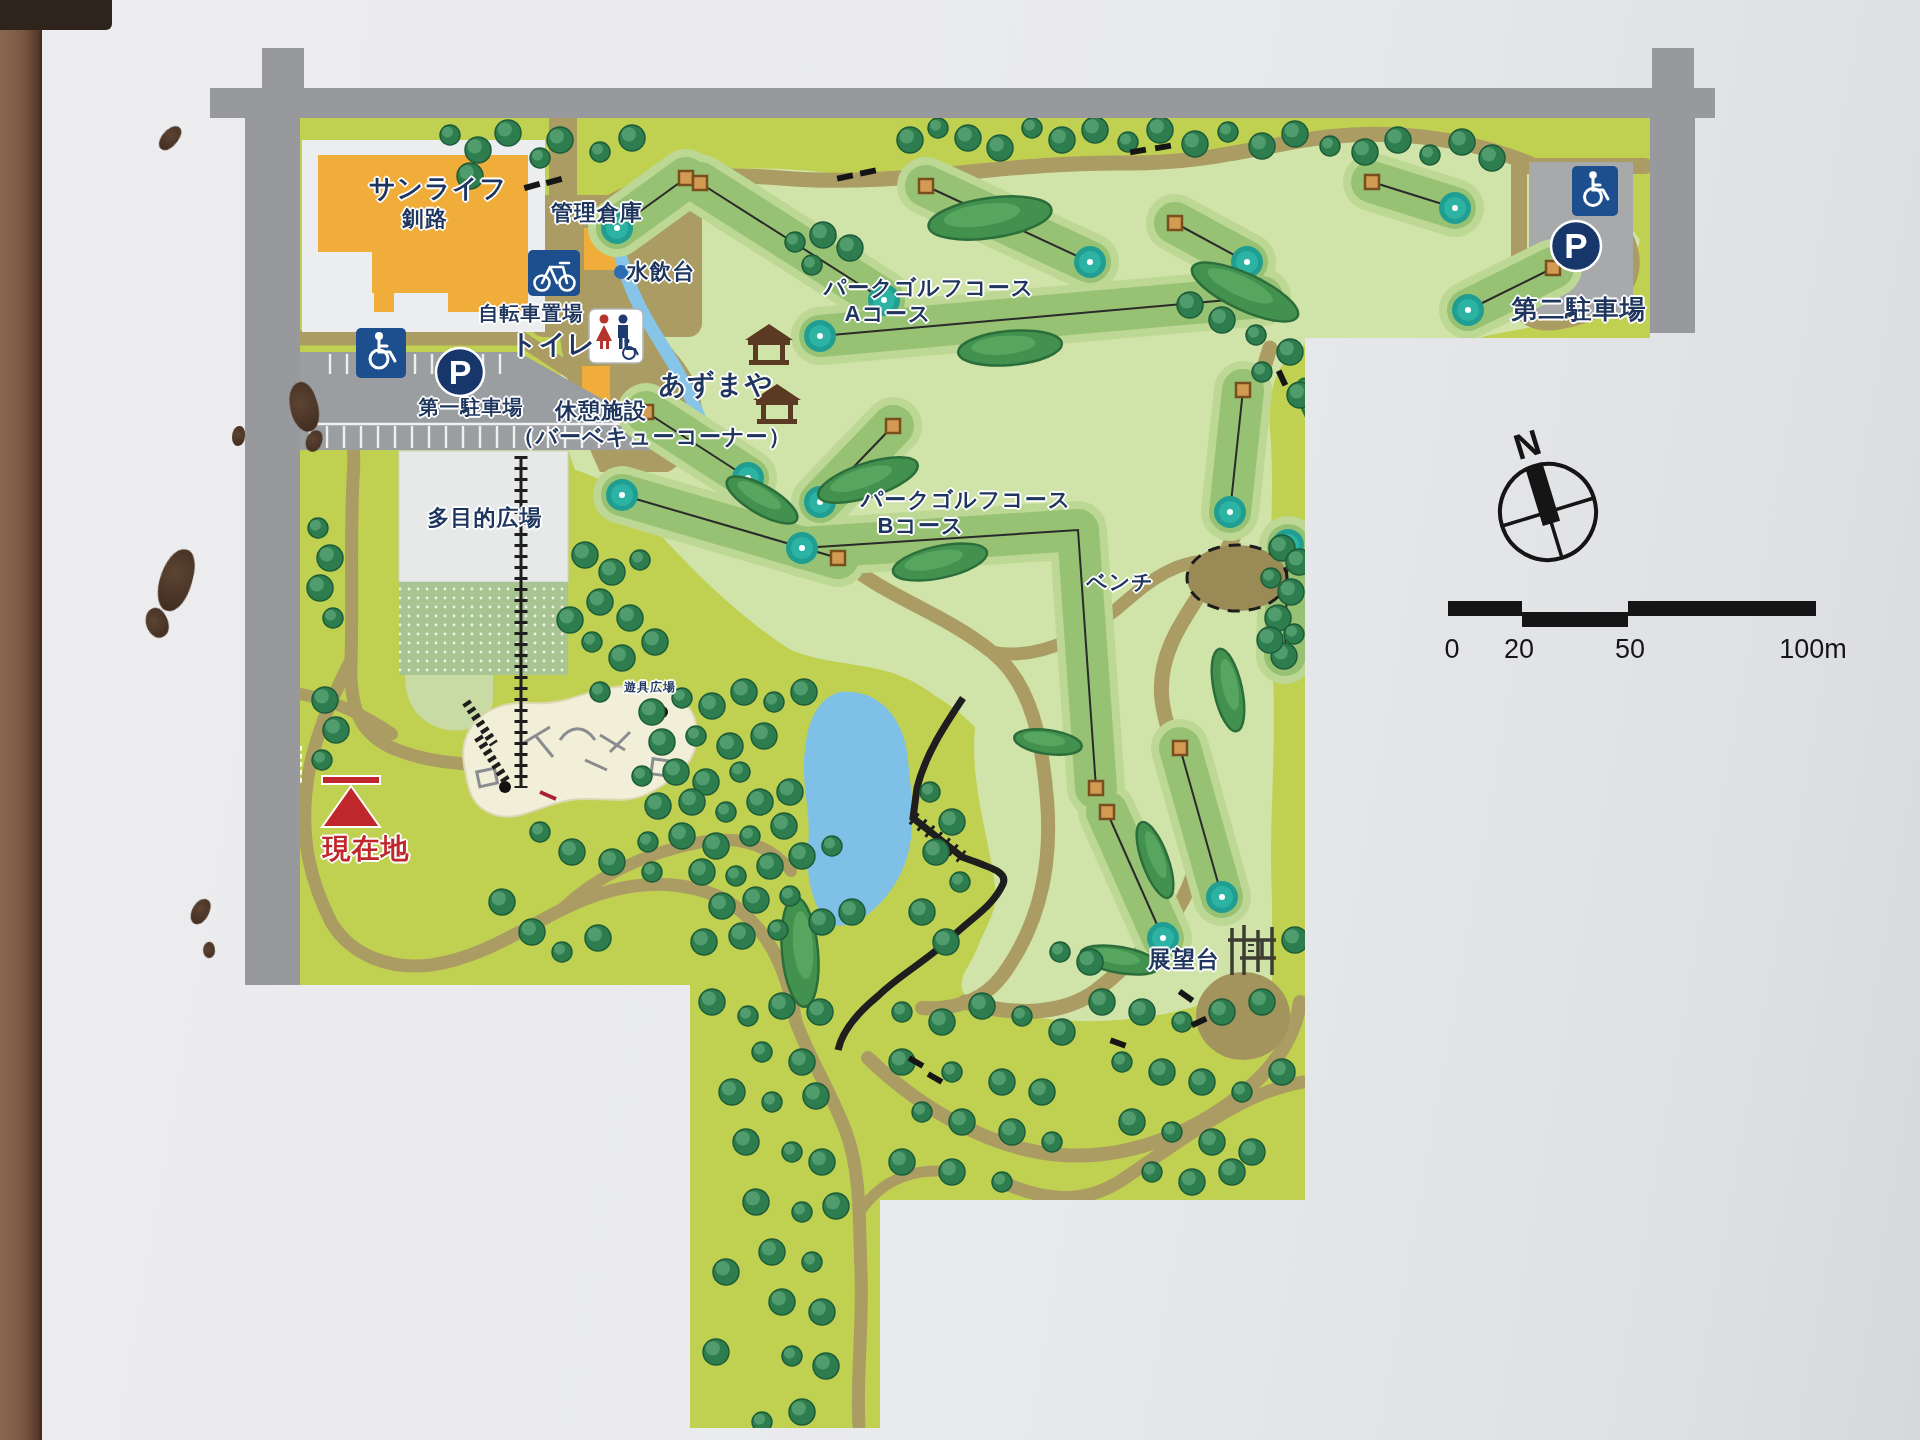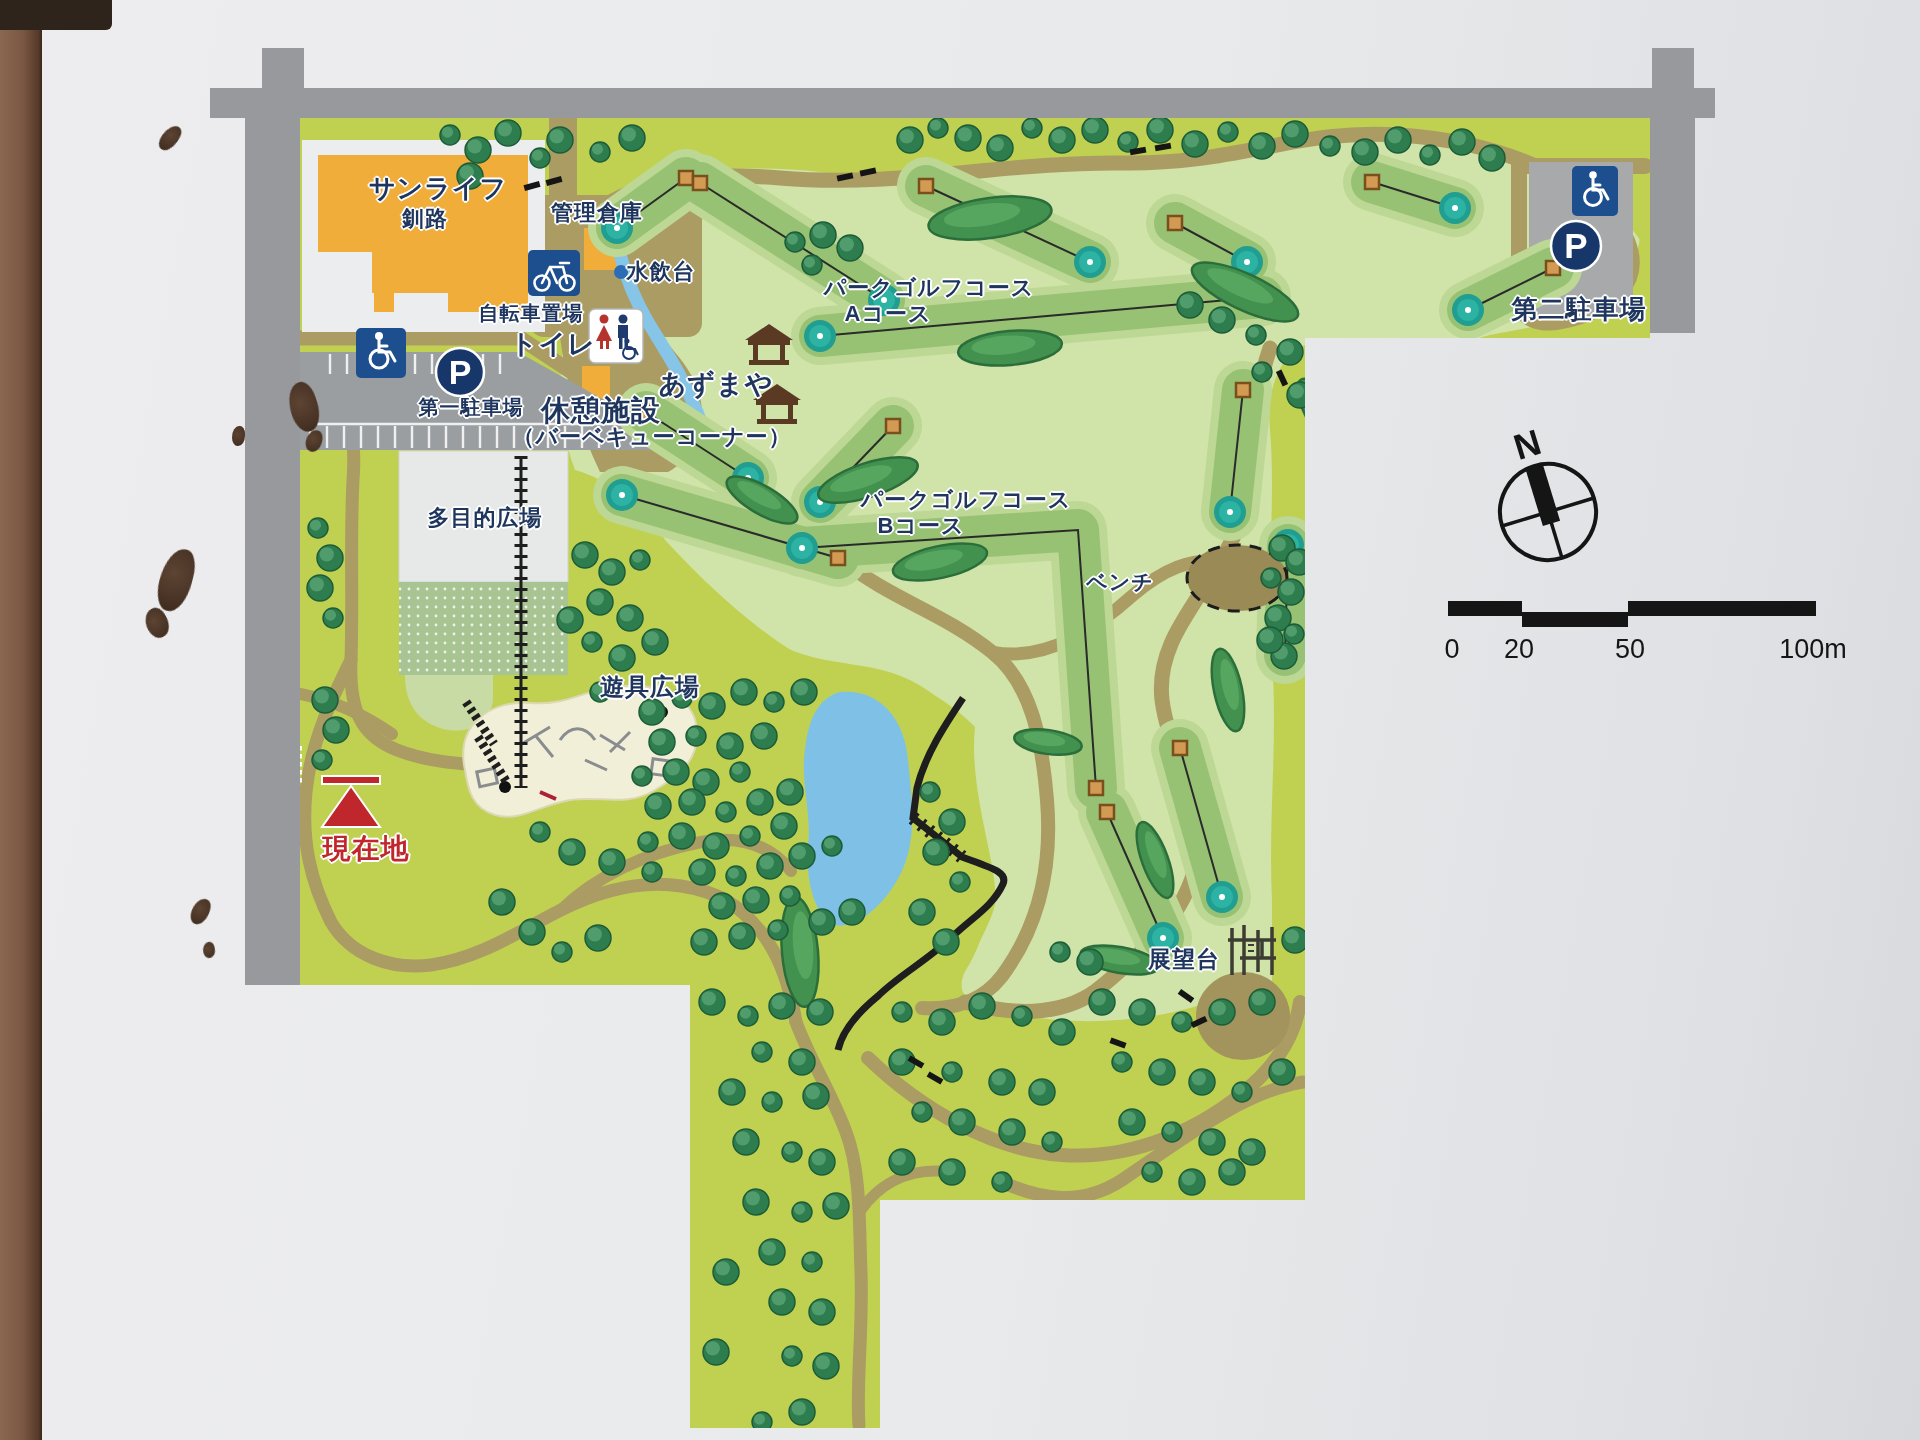--- a/index.html
+++ b/index.html
@@ -737,25 +737,25 @@
     </g>
   </svg>
 
   <div class="lbl" style="left:438px;top:188px;font-size:26px">サンライフ</div>
   <div class="lbl" style="left:425px;top:219px;font-size:22px">釧路</div>
   <div class="lbl" style="left:597px;top:213px;font-size:22px">管理倉庫</div>
   <div class="lbl" style="left:661px;top:272px;font-size:22px">水飲台</div>
   <div class="lbl" style="left:531px;top:313px;font-size:20px">自転車置場</div>
   <div class="lbl" style="left:553px;top:344px;font-size:27px">トイレ</div>
   <div class="lbl" style="left:716px;top:384px;font-size:27px">あずまや</div>
-  <div class="lbl" style="left:601px;top:411px;font-size:29px">休憩施設</div>
+  <div class="lbl" style="left:601px;top:411px;font-size:22px">休憩施設</div>
   <div class="lbl" style="left:652px;top:437px;font-size:22px">（バーベキューコーナー）</div>
   <div class="lbl" style="left:471px;top:407px;font-size:20px">第一駐車場</div>
   <div class="lbl" style="left:485px;top:518px;font-size:22px">多目的広場</div>
-  <div class="lbl" style="left:650px;top:687px;font-size:24px">遊具広場</div>
+  <div class="lbl" style="left:650px;top:687px;font-size:12px">遊具広場</div>
   <div class="lbl red" style="left:366px;top:849px;font-size:28px">現在地</div>
   <div class="lbl" style="left:929px;top:288px;font-size:22px">パークゴルフコース</div>
   <div class="lbl" style="left:888px;top:314px;font-size:22px">Aコース</div>
   <div class="lbl" style="left:966px;top:500px;font-size:22px">パークゴルフコース</div>
   <div class="lbl" style="left:921px;top:526px;font-size:22px">Bコース</div>
   <div class="lbl" style="left:1120px;top:582px;font-size:21px">ベンチ</div>
   <div class="lbl" style="left:1184px;top:959px;font-size:23px">展望台</div>
   <div class="lbl" style="left:1579px;top:309px;font-size:26px">第二駐車場</div>
 
   <div class="wood"></div>

